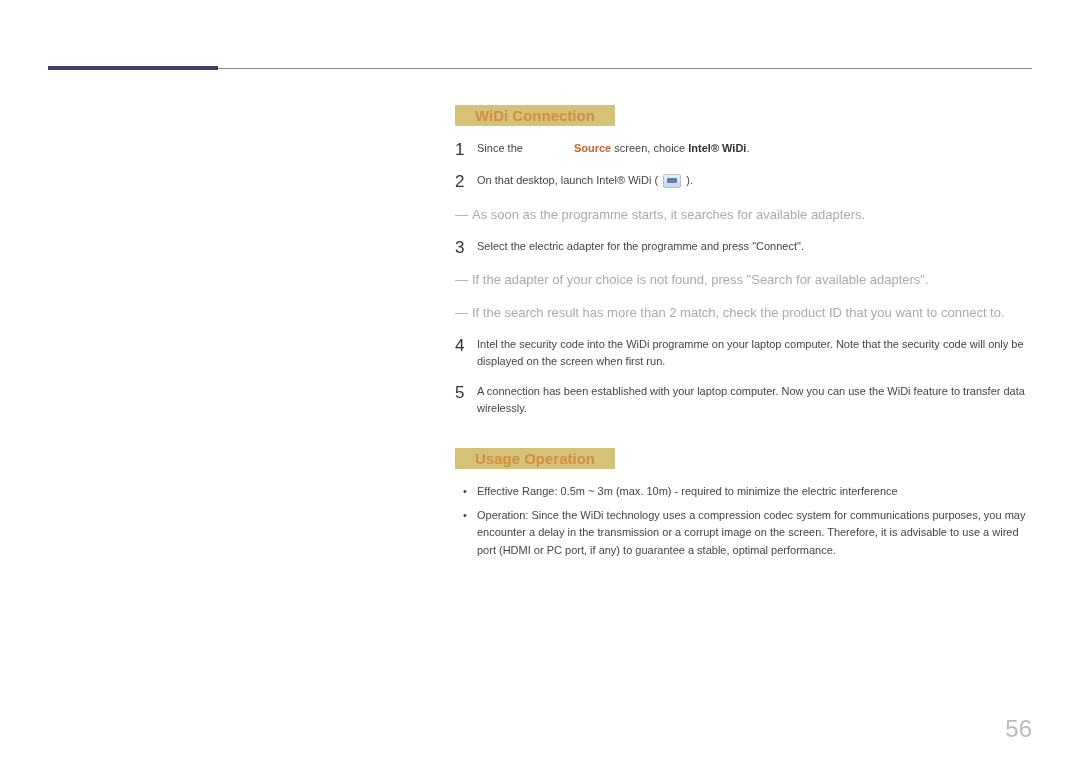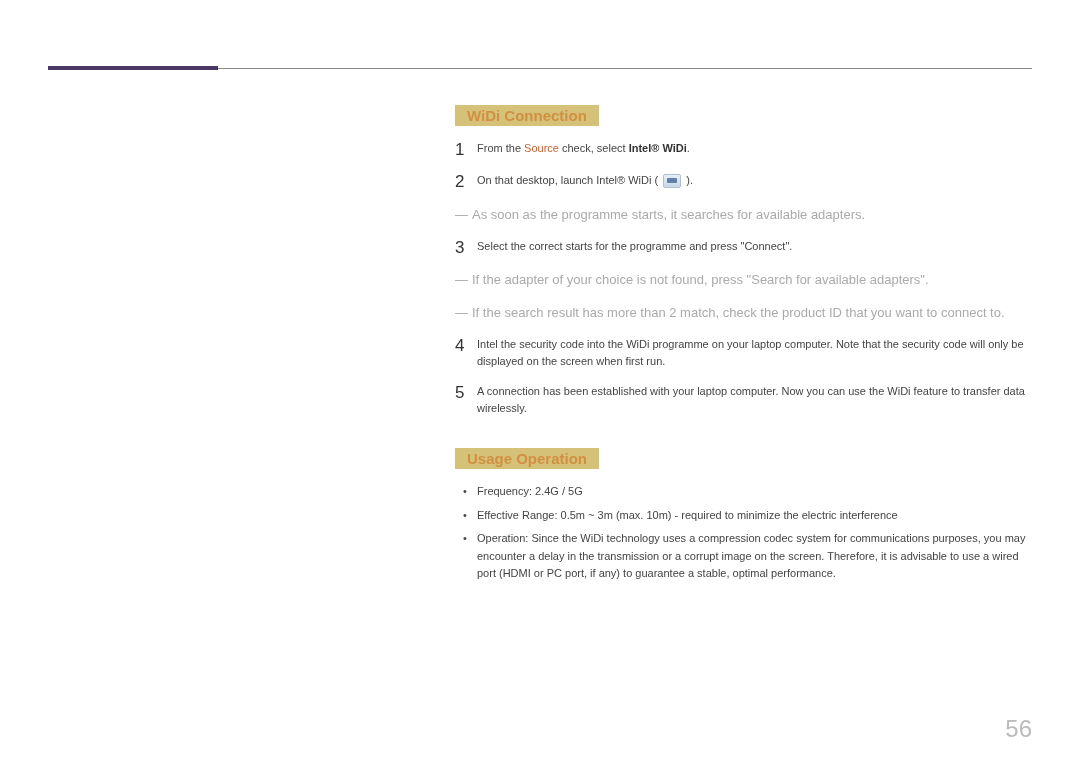--- a/index.html
+++ b/index.html
@@ -36,21 +36,21 @@
       top: 105px;
       left: 455px;
       right: 48px;
     }
     .section-heading {
       display: inline-block;
       background: #d6c178;
       color: #d19041;
       font-size: 15px;
       font-weight: bold;
-      padding: 2px 12px;
+      padding: 2px 20px;
       margin-bottom: 14px;
     }
     .step {
       display: flex;
       align-items: flex-start;
       margin-bottom: 12px;
     }
     .step-num {
       font-size: 17px;
       font-weight: 500;
@@ -60,21 +60,22 @@
       line-height: 1.2;
     }
     .step-body {
       flex: 1;
       font-size: 11px;
       color: #444;
       line-height: 1.6;
     }
     .step-body .hl {
       color: #c96030;
-      font-weight: normal;
+      font-weight: bold;
+      margin-left: 48px;
     }
     .step-body .bold {
       font-weight: bold;
       color: #333;
     }
     .note {
       font-size: 13px;
       color: #aaa;
       margin-left: 0;
       margin-bottom: 12px;
@@ -143,55 +144,54 @@
 <div class="top-bar"></div>
 <div class="top-accent"></div>
 
 <div class="content">
 
   <div class="section-heading">WiDi Connection</div>
 
   <div class="step">
     <div class="step-num">1</div>
     <div class="step-body">
-      <span>From the </span><span class="hl">Source</span><span> check, select </span><span class="bold">Intel® WiDi</span><span>.</span>
+      <span>Since the </span><span class="hl">Source</span><span> screen, choice </span><span class="bold">Intel® WiDi</span><span>.</span>
     </div>
   </div>
 
   <div class="step">
     <div class="step-num">2</div>
     <div class="step-body">
       <span>On that desktop, launch Intel® WiDi ( </span><span class="icon-inline"></span><span> ).</span>
     </div>
   </div>
 
   <div class="note"><span>As soon as the programme starts, it searches for available adapters.</span></div>
 
   <div class="step">
     <div class="step-num">3</div>
-    <div class="step-body">Select the correct starts for the programme and press "Connect".</div>
+    <div class="step-body">Select the electric adapter for the programme and press "Connect".</div>
   </div>
 
   <div class="note"><span>If the adapter of your choice is not found, press "Search for available adapters".</span></div>
   <div class="note"><span>If the search result has more than 2 match, check the product ID that you want to connect to.</span></div>
 
   <div class="step">
     <div class="step-num">4</div>
     <div class="step-body">Intel the security code into the WiDi programme on your laptop computer. Note that the security code will only be displayed on the screen when first run.</div>
   </div>
 
   <div class="step">
     <div class="step-num">5</div>
     <div class="step-body">A connection has been established with your laptop computer. Now you can use the WiDi feature to transfer data wirelessly.</div>
   </div>
 
   <div class="section2">
     <div class="section-heading">Usage Operation</div>
     <ul class="bullet-list">
-      <li>Frequency: 2.4G / 5G</li>
       <li>Effective Range: 0.5m ~ 3m (max. 10m) - required to minimize the electric interference</li>
       <li>Operation: Since the WiDi technology uses a compression codec system for communications purposes, you may encounter a delay in the transmission or a corrupt image on the screen. Therefore, it is advisable to use a wired port (HDMI or PC port, if any) to guarantee a stable, optimal performance.</li>
     </ul>
   </div>
 
 </div>
 
 <div class="page-number">56</div>
 
 </body></html>

